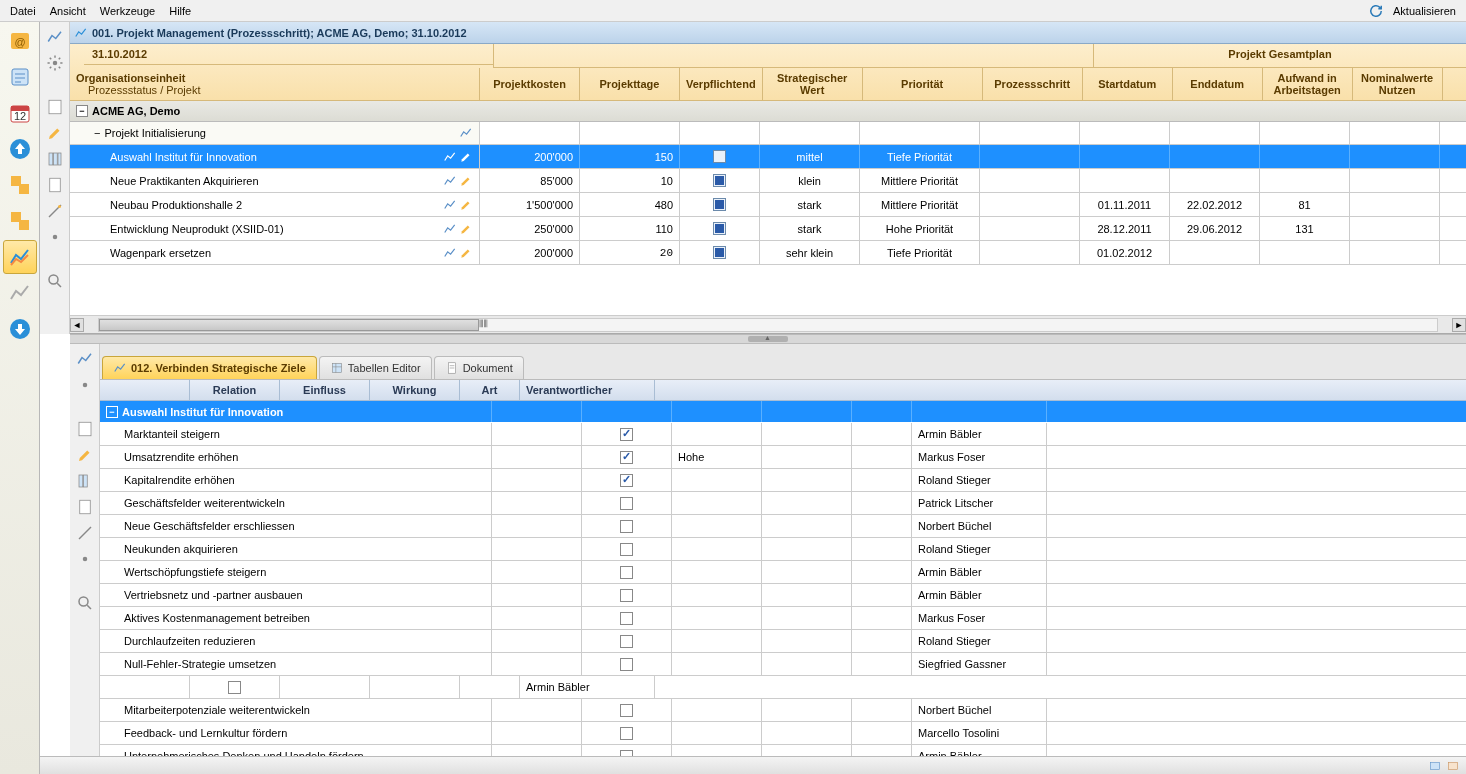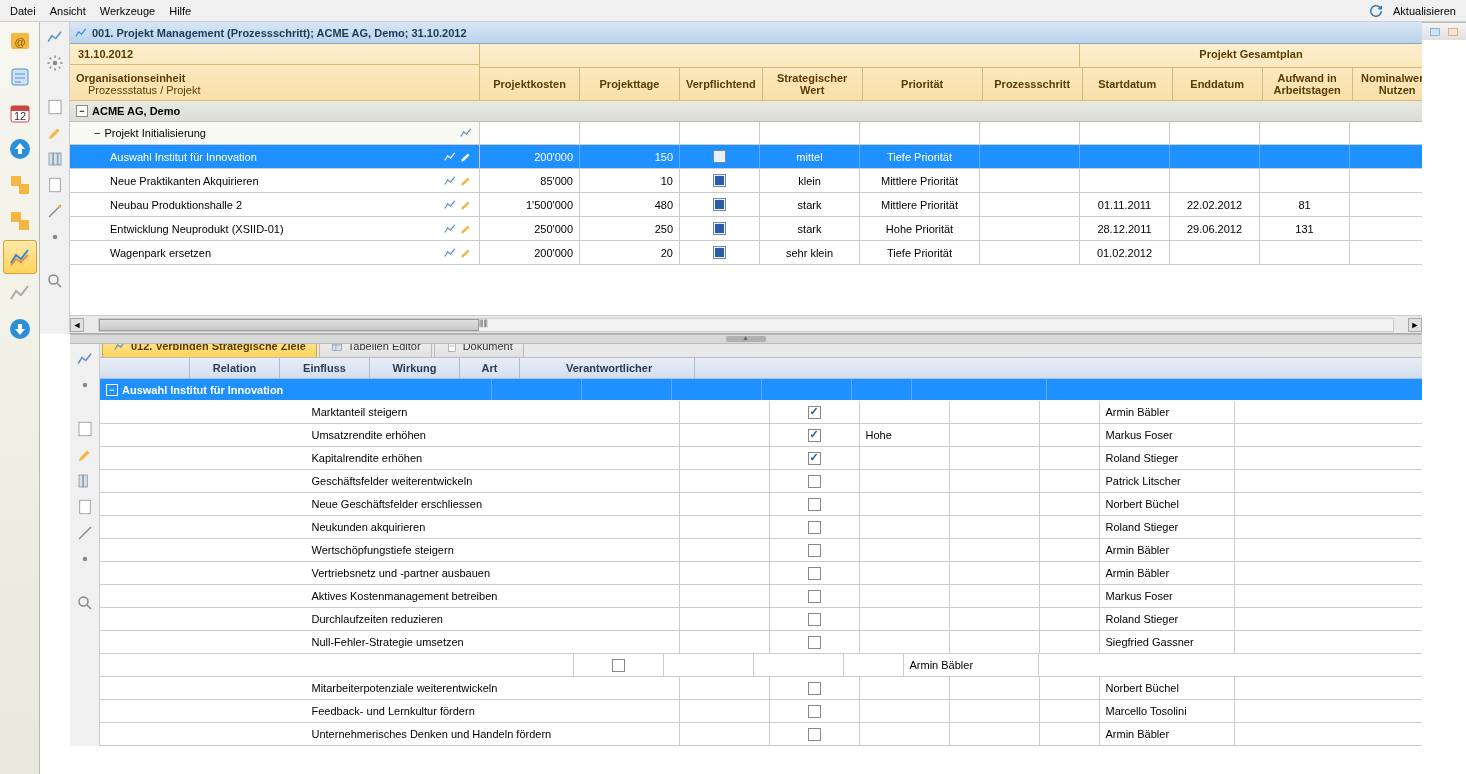--- a/index.html
+++ b/index.html
@@ -14,21 +14,21 @@
 .sidebar { width:40px; background:linear-gradient(to bottom,#f7f7ef,#e9e8de); border-right:1px solid #b8b8b8; display:flex; flex-direction:column; align-items:center; padding-top:2px; gap:2px; }
 .sidebar .sb-btn { width:34px; height:34px; display:flex; align-items:center; justify-content:center; border:1px solid transparent; border-radius:3px; cursor:default; }
 .sidebar .sb-btn.active { background:linear-gradient(to bottom,#ffe9a8,#ffd35a); border:1px solid #c9a63b; }
 .sidebar .sb-btn svg { width:24px; height:24px; }
 
 .toolcol { width:30px; background:#f0f0f0; border-right:1px solid #ccc; display:flex; flex-direction:column; align-items:center; padding-top:4px; gap:4px; }
 .toolcol .tc-btn { width:22px; height:22px; display:flex; align-items:center; justify-content:center; cursor:default; }
 .toolcol .tc-btn svg { width:18px; height:18px; }
 .toolcol .gap { height:14px; }
 
-.content { flex:1; display:flex; flex-direction:row; overflow:hidden; }
+.content { flex:1; display:flex; flex-direction:column; overflow:hidden; }
 
 .doc-title-bar { height:22px; background:linear-gradient(to bottom,#d6e6f6,#bcd3ea); border-bottom:1px solid #8aa9c7; display:flex; align-items:center; padding-left:4px; gap:4px; font-weight:bold; color:#1a3a5a; }
 .doc-title-bar svg { width:14px; height:14px; }
 
 .panel-top { flex:0 0 290px; display:flex; flex-direction:column; border-bottom:1px solid #aaa; overflow:hidden; }
 .panel-bottom { flex:1; display:flex; flex-direction:column; overflow:hidden; }
 
 .grid-header-box { background:linear-gradient(to bottom,#fdeecd,#f9e0aa); border-bottom:1px solid #d6b97a; }
 .date-cell { padding:4px 8px; font-weight:bold; color:#5a3b00; border-bottom:1px solid #d6b97a; }
 .grid-header-row { display:flex; }
@@ -60,37 +60,37 @@
 
 .hscroll { height:18px; background:#e9e9e9; border-top:1px solid #ccc; display:flex; align-items:center; }
 .hscroll .track { flex:1; height:14px; background:#f4f4f4; border:1px solid #ccc; position:relative; margin:0 14px; }
 .hscroll .thumb { position:absolute; left:0; top:0; height:12px; width:380px; background:linear-gradient(to bottom,#e0e0e0,#c8c8c8); border:1px solid #999; }
 .hscroll .arrow { width:14px; height:14px; background:#e0e0e0; border:1px solid #aaa; display:flex; align-items:center; justify-content:center; font-size:9px; }
 
 .splitter { height:10px; background:#d8d8d8; border-top:1px solid #bbb; border-bottom:1px solid #bbb; display:flex; align-items:center; justify-content:center; }
 .splitter .grip { width:40px; height:6px; background:#b0b0b0; border-radius:2px; position:relative; }
 .splitter .grip::after{ content:"▲"; font-size:7px; position:absolute; left:16px; top:-2px; color:#666;}
 
-.tabs { display:flex; background:#e8e8e8; border-bottom:1px solid #bbb; padding-left:2px; height:14px; align-items:flex-end; }
+.tabs { display:flex; background:#e8e8e8; border-bottom:1px solid #bbb; padding-left:2px; height:36px; align-items:flex-end; }
 .tab { padding:4px 10px; border:1px solid #bbb; border-bottom:none; background:linear-gradient(to bottom,#f4f4f4,#e0e0e0); margin-right:2px; border-top-left-radius:4px; border-top-right-radius:4px; display:flex; align-items:center; gap:4px; cursor:default; color:#333; }
 .tab.active { background:linear-gradient(to bottom,#ffe9a8,#ffd35a); color:#5a3b00; font-weight:bold; border-color:#c9a63b; }
 .tab svg { width:14px; height:14px; }
 
 .bottom-grid-header { display:flex; background:linear-gradient(to bottom,#e8eef8,#d3deed); border-bottom:1px solid #a9bdd4; }
 .bottom-grid-header .bh { border-right:1px solid #a9bdd4; padding:4px 6px; text-align:center; color:#2a3a55; font-weight:bold; }
 .bottom-grid-header .bh.left { text-align:left; }
 .bottom-grid-header .bh .sub { font-weight:normal; padding-left:12px; }
 
 .bottom-body { flex:1; overflow:auto; }
 .bottom-group { background:#1e90ff; color:#fff; font-weight:bold; display:flex; border-bottom:1px solid #fff; height:22px; }
 .bottom-group .bg-label { flex:0 0 392px; border-right:1px solid #5ab0ff; padding:3px 6px; display:flex; align-items:center; gap:4px;}
 .bottom-group .bg-label .expander { width:12px; height:12px; border:1px solid #fff; background:#1e90ff; display:flex; align-items:center; justify-content:center; font-size:9px; }
 .bottom-group .bc { border-right:1px solid #5ab0ff; }
 
-.brow { display:flex; border-bottom:1px solid #ccc; height:23px; background:#fff;justify-content:center; }
+.brow { display:flex; border-bottom:1px solid #ccc; height:23px; background:#fff; }
 .brow .bname { flex:0 0 392px; border-right:1px solid #ccc; padding:3px 6px 3px 24px; display:flex; align-items:center; }
 .brow .bc { border-right:1px solid #ccc; padding:3px 6px; text-align:center; display:flex; align-items:center; justify-content:center; }
 .brow .bc.left { justify-content:flex-start; text-align:left; }
 .cb2 { width:13px; height:13px; border:1px solid #888; background:#fff; display:inline-block; position:relative; }
 .cb2.checked::after { content:"✓"; position:absolute; left:1px; top:-2px; font-size:11px; color:#2a5aa8; font-weight:bold; }
 
 .status-bar { height:18px; background:linear-gradient(to bottom,#f4f4f4,#e0e0e0); border-top:1px solid #bbb; display:flex; justify-content:flex-end; align-items:center; padding:0 6px; gap:4px;}
 .status-bar svg{ width:14px; height:14px;}
 </style>
 </head>
@@ -234,21 +234,21 @@
 
             <div class="doc-title-bar">
               <svg viewBox="0 0 24 24">
                   <polyline points="3,18 8,10 13,14 20,5" fill="none" stroke="#2a8fd8" stroke-width="2"></polyline>
                 </svg>
               <span>001. Projekt Management (Prozessschritt); ACME AG, Demo; 31.10.2012</span>
             </div>
 
             <div class="panel-top">
               <div class="grid-header-box">
-                <div style="display:flex;">
+                <div style="display:flex;padding-left:14px;">
                   <div style="flex:0 0 410px;border-right:1px solid #d6b97a;">
                     <div class="date-cell">31.10.2012</div>
                   </div>
                   <div style="flex:0 0 600px;border-right:1px solid #d6b97a;">
                       <div class="date-cell" style="border-bottom:1px solid #d6b97a;height:24px;"></div>
                     </div>
                   <div style="flex:1;">
                     <div class="gs" style="border-bottom:1px solid #d6b97a;height:24px;padding-top:4px;text-align:center;color:#5a3b00;font-weight:bold;">Projekt Gesamtplan</div>
                   </div>
                 </div>
@@ -377,21 +377,21 @@
       <span class="row-icons">
       <svg viewBox="0 0 24 24">
                           <polyline points="3,18 8,10 13,14 20,5" fill="none" stroke="#5a8fc7" stroke-width="2"></polyline>
                         </svg>
       <svg viewBox="0 0 24 24">
                           <path d="M4 20l4-1 10-10-3-3L5 16z" fill="#f5b642"></path>
                         </svg>
       </span>
                     </div>
     <div class="dc" style="flex:0 0 100px;">250'000</div>
-    <div class="dc" style="flex:0 0 100px;">250</div>
+    <div class="dc" style="flex:0 0 100px;">110</div>
     <div class="dc center" style="flex:0 0 80px;">
                       <span class="cb checked"></span>
                     </div>
     <div class="dc center" style="flex:0 0 100px;">stark</div>
     <div class="dc center" style="flex:0 0 120px;">Hohe Priorität</div>
     <div class="dc center" style="flex:0 0 100px;"></div>
     <div class="dc center" style="flex:0 0 90px;">28.12.2011</div>
     <div class="dc center" style="flex:0 0 90px;">29.06.2012</div>
     <div class="dc center" style="flex:0 0 90px;">131</div>
     <div class="dc center" style="flex:0 0 90px;"></div>
@@ -402,21 +402,21 @@
       <span class="row-icons">
       <svg viewBox="0 0 24 24">
                           <polyline points="3,18 8,10 13,14 20,5" fill="none" stroke="#5a8fc7" stroke-width="2"></polyline>
                         </svg>
       <svg viewBox="0 0 24 24">
                           <path d="M4 20l4-1 10-10-3-3L5 16z" fill="#f5b642"></path>
                         </svg>
       </span>
                     </div>
     <div class="dc" style="flex:0 0 100px;">200'000</div>
-    <div class="dc" style="flex:0 0 100px;">20</div>
+    <div class="dc" style="flex:0 0 100px;font-family:Liberation Mono, monospace;">20</div>
     <div class="dc center" style="flex:0 0 80px;">
                       <span class="cb checked"></span>
                     </div>
     <div class="dc center" style="flex:0 0 100px;">sehr klein</div>
     <div class="dc center" style="flex:0 0 120px;">Tiefe Priorität</div>
     <div class="dc center" style="flex:0 0 100px;"></div>
     <div class="dc center" style="flex:0 0 90px;">01.02.2012</div>
     <div class="dc center" style="flex:0 0 90px;"></div>
     <div class="dc center" style="flex:0 0 90px;"></div>
     <div class="dc center" style="flex:0 0 90px;"></div>
@@ -513,21 +513,21 @@
                       </svg>
                       <span>Dokument</span>
                     </div>
                   </div>
                 <div class="bottom-grid-header">
                   <div class="bh" style="flex:0 0 90px;"></div>
                   <div class="bh" style="flex:0 0 90px;">Relation</div>
                   <div class="bh" style="flex:0 0 90px;">Einfluss</div>
                   <div class="bh" style="flex:0 0 90px;">Wirkung</div>
                   <div class="bh" style="flex:0 0 60px;">Art</div>
-                  <div class="bh left" style="flex:0 0 135px;margin-left:40px;">Verantwortlicher</div>
+                  <div class="bh left" style="flex:0 0 135px;">Verantwortlicher</div>
                 </div>
                 <div class="bottom-body" id="bottom-body">
                     <div class="bottom-group">
   <div class="bg-label">
                         <span class="expander">−</span>
                         <span>Auswahl Institut für Innovation</span>
                       </div>
   <div class="bc" style="flex:0 0 90px;"></div>
                       <div class="bc" style="flex:0 0 90px;"></div>
                       <div class="bc" style="flex:0 0 90px;"></div>

